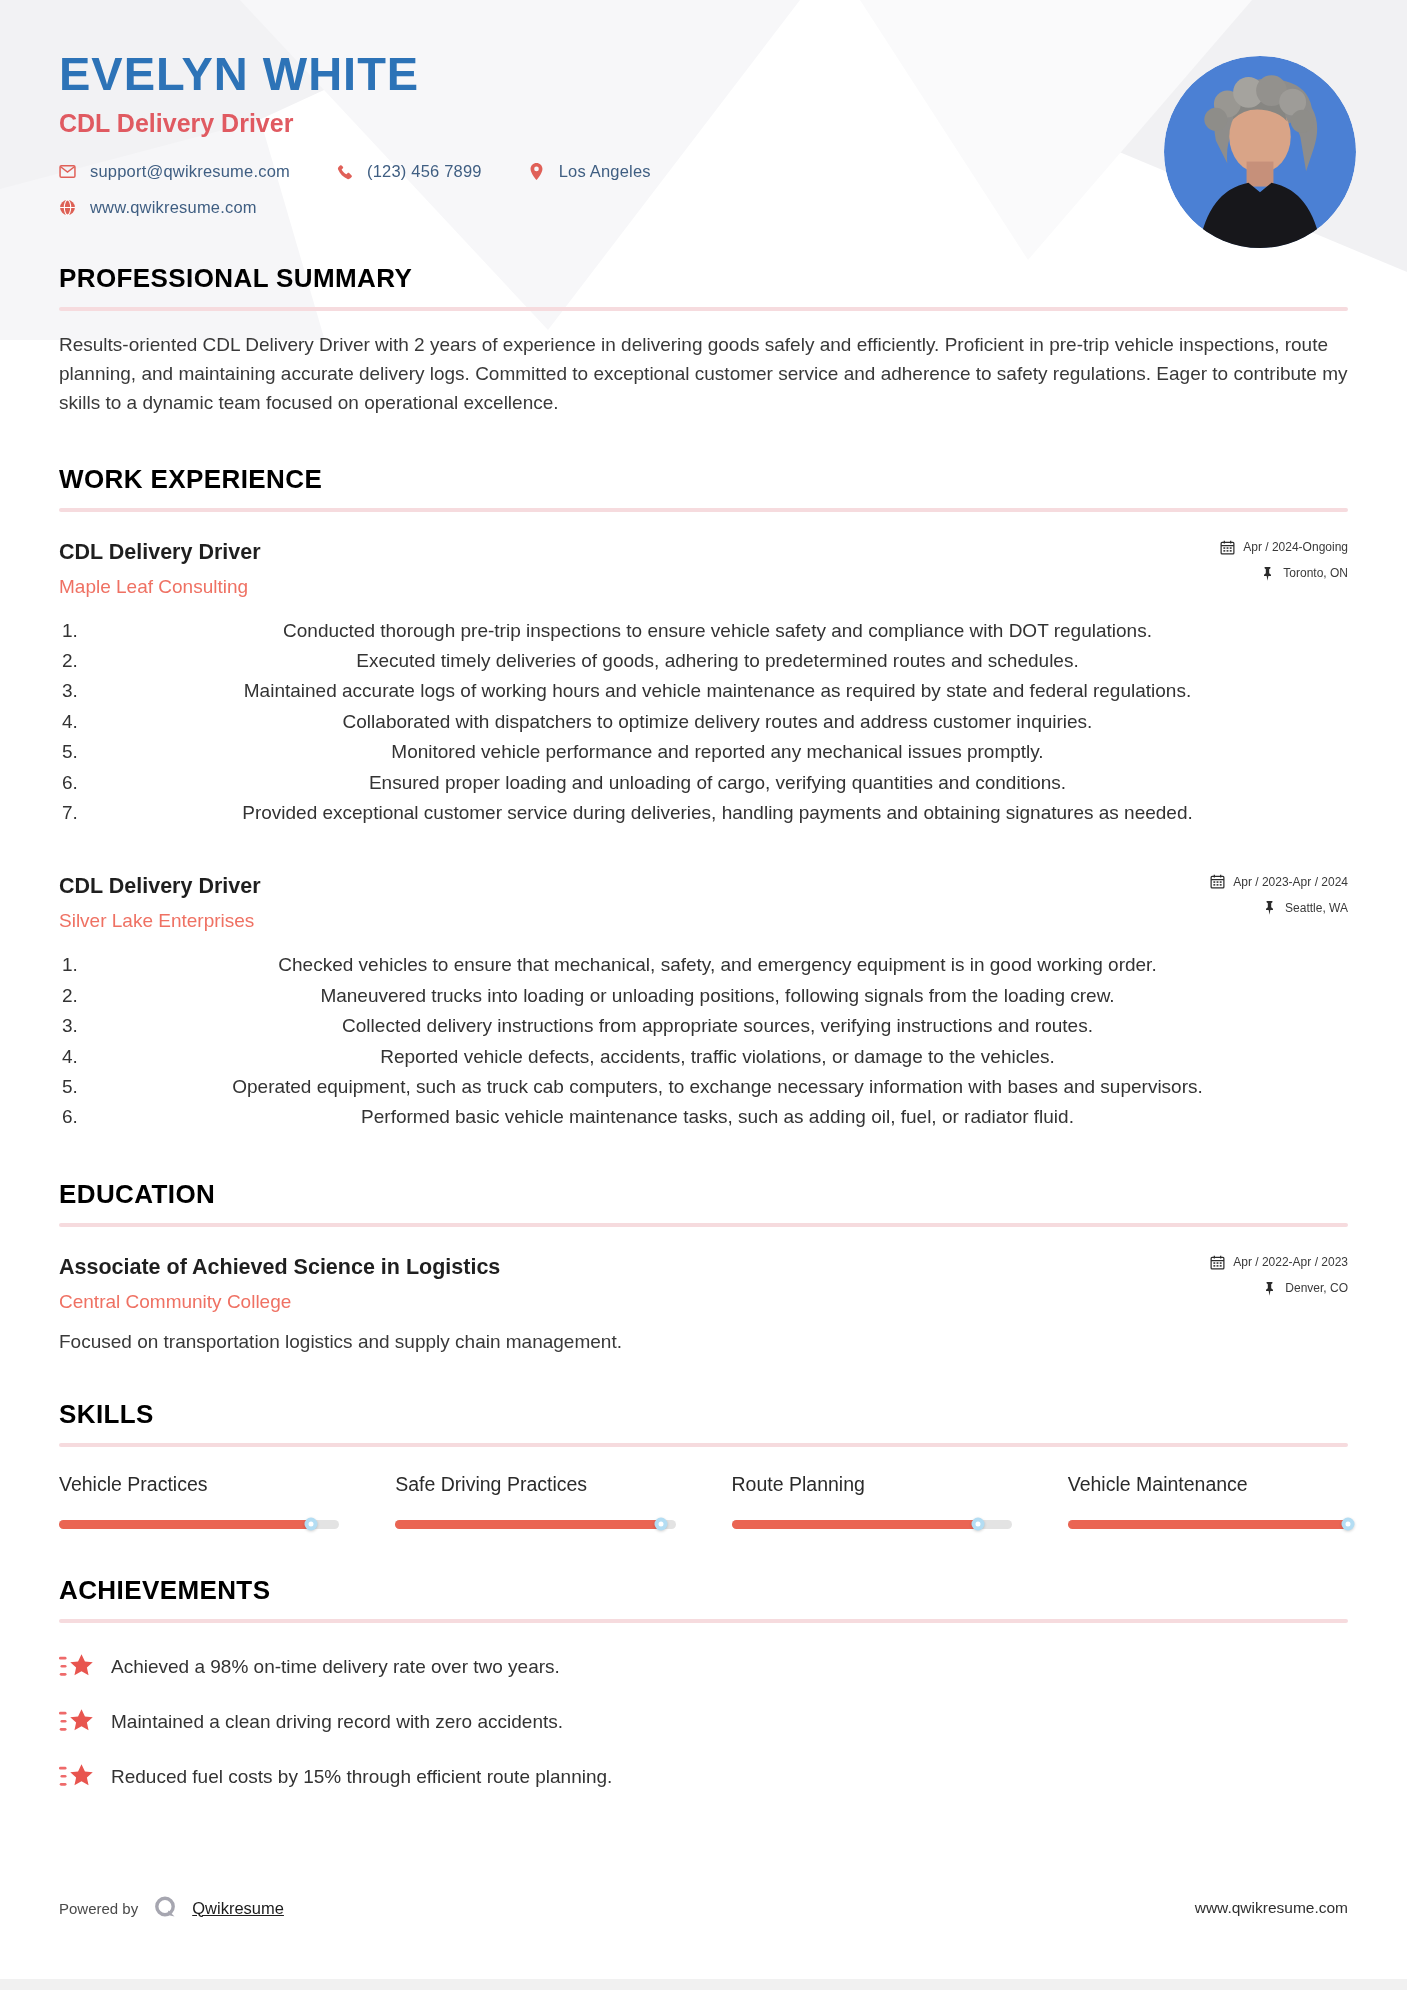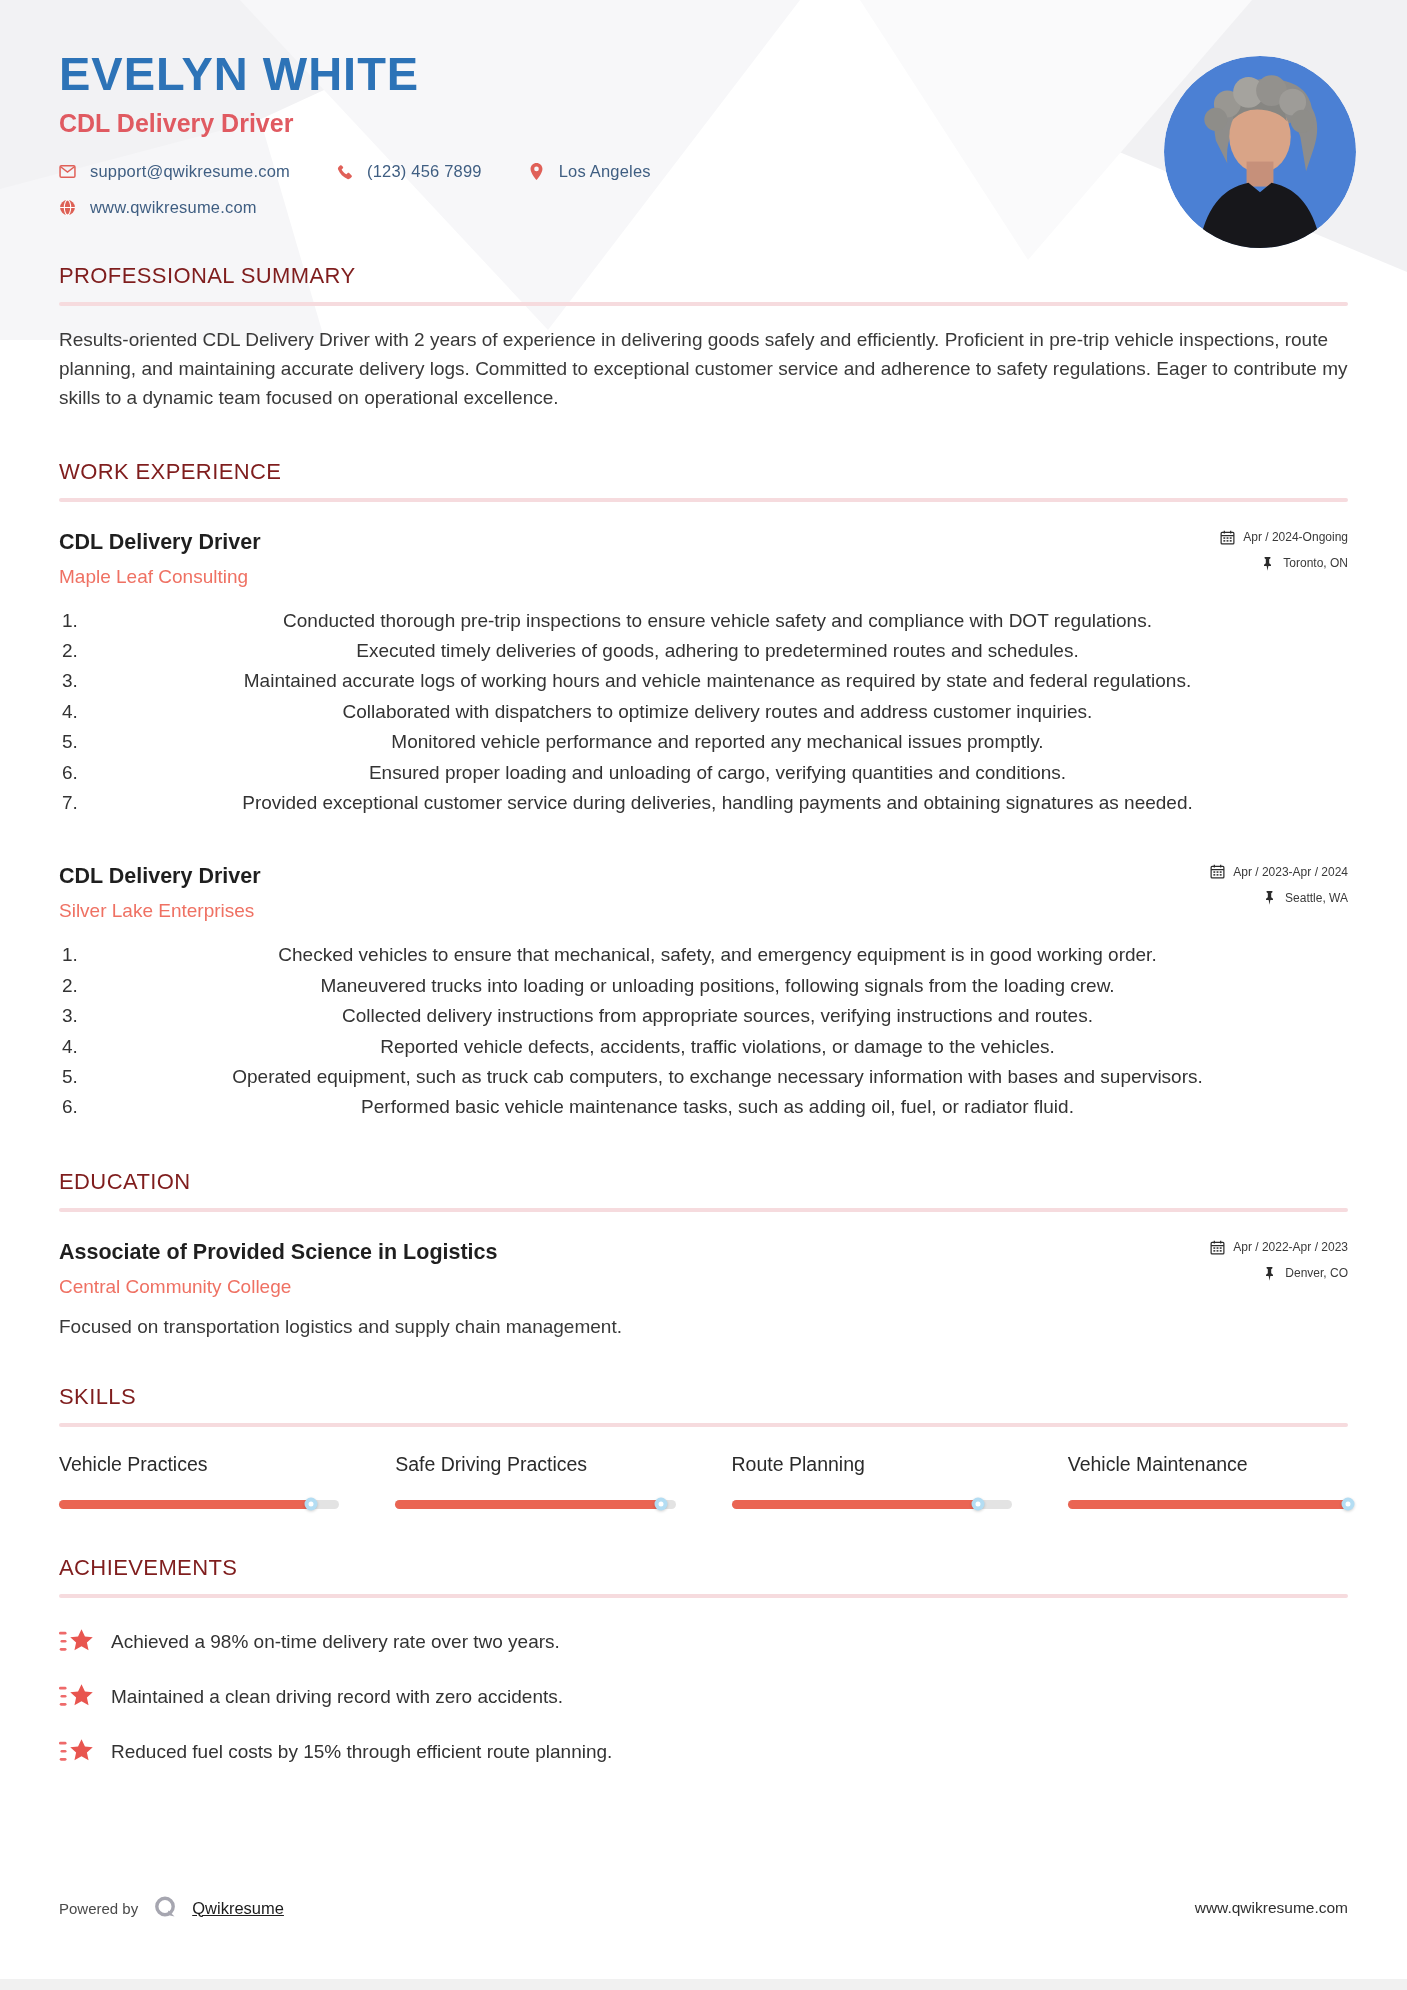--- a/index.html
+++ b/index.html
@@ -32,21 +32,21 @@
   .content { position:relative; padding:0 59px; }
   .name { margin-top:46px; font-size:47px; font-weight:bold; letter-spacing:1px; color:#2d73b7; }
   .job-title { margin-top:8px; font-size:25px; font-weight:bold; color:#e05a61; }
   .contact-row { display:flex; align-items:center; margin-top:24px; }
   .contact-row.second { margin-top:17px; }
   .contact-item { display:flex; align-items:center; margin-right:46px; }
   .contact-item .ic { display:inline-flex; width:17px; height:17px; margin-right:14px; }
   .contact-item span.txt { font-size:16.5px; color:#3f5e82; letter-spacing:.2px; }
   
   .section { margin-top:46px; }
-  .section-heading { font-size:22px; font-weight:normal; letter-spacing:.4px; color:#7f1d1d; }
+  .section-heading { font-size:26px; font-weight:bold; letter-spacing:.4px; color:#000000; }
   .divider { height:4px; background:#f6dbde; border-radius:2px; margin-top:13px; }
   .summary-text { margin-top:20px; font-size:19px; line-height:1.52; color:#393939; }
   
   .entry { margin-top:28px; }
   .entry + .entry { margin-top:46px; }
   .entry-head { display:flex; justify-content:space-between; align-items:flex-start; }
   .entry-title { font-size:21.5px; font-weight:bold; color:#1f1f1f; }
   .entry-company { margin-top:11px; font-size:19px; color:#ef7163; }
   .entry-meta { text-align:right; }
   .meta-line { display:flex; align-items:center; justify-content:flex-end; font-size:12px; color:#3a3a3a; }
@@ -270,21 +270,21 @@
           </div>
         </div>
     </div>
 
     <div class="section">
       <div class="section-heading">EDUCATION</div>
       <div class="divider"></div>
       <div class="entry">
         <div class="entry-head">
           <div>
-            <div class="entry-title">Associate of Provided Science in Logistics</div>
+            <div class="entry-title">Associate of Achieved Science in Logistics</div>
             <div class="entry-company">Central Community College</div>
           </div>
           <div class="entry-meta">
             <div class="meta-line">
               <span class="ic">
                 <svg viewBox="0 0 16 16">
                     <rect x="1.2" y="2.6" width="13.6" height="12.2" rx="1" fill="none" stroke="#2b2b2b" stroke-width="1.3"></rect>
                     <line x1="1.2" y1="6" x2="14.8" y2="6" stroke="#2b2b2b" stroke-width="1.3"></line>
                     <line x1="4.6" y1="0.8" x2="4.6" y2="3.6" stroke="#2b2b2b" stroke-width="1.3"></line>
                     <line x1="11.4" y1="0.8" x2="11.4" y2="3.6" stroke="#2b2b2b" stroke-width="1.3"></line>

